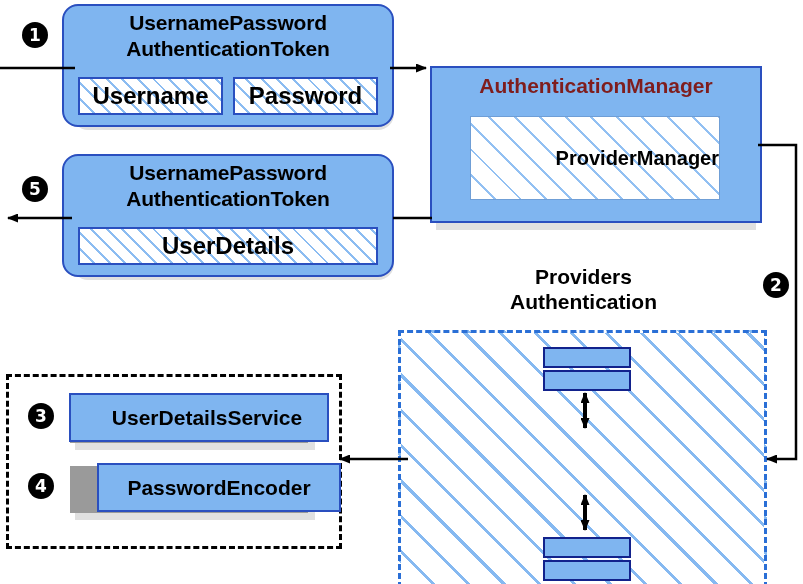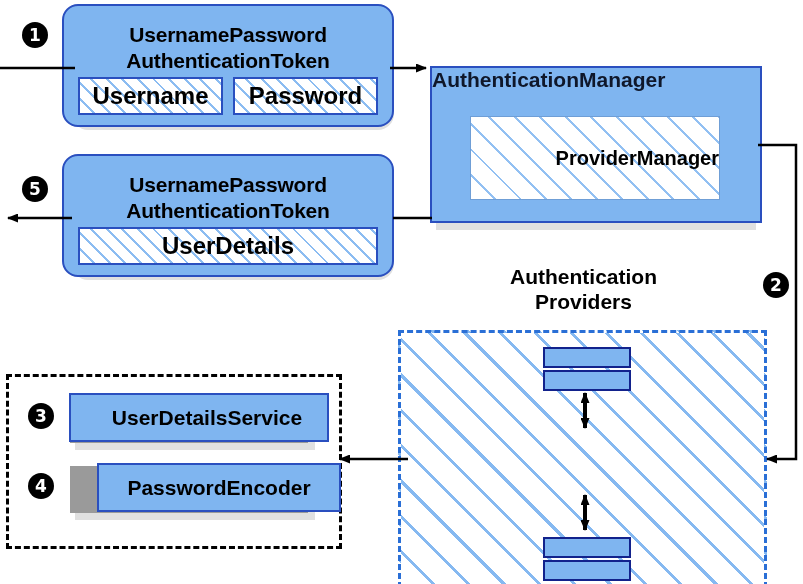--- a/index.html
+++ b/index.html
@@ -52,21 +52,21 @@
     border: 2px solid #2A4FBF;
     border-radius: 16px;
     z-index: 10;
   }
   .token-title {
     text-align: center;
     font-size: 21px;
     font-weight: bold;
     color: #000;
     line-height: 26px;
-    padding-top: 16px;
+    padding-top: 4px;
     letter-spacing: -0.2px;
   }
   .slot-row {
     position: absolute;
     left: 14px;
     right: 14px;
     bottom: 10px;
     display: flex;
     gap: 10px;
   }
@@ -91,24 +91,25 @@
   .slot > span { position: relative; z-index: 2; }
 
   
   .sq-card {
     position: absolute;
     background: #7FB5F0;
     border: 2px solid #2A4FBF;
     z-index: 10;
   }
   .sq-title {
+    text-align: center;
     font-size: 21px;
     font-weight: bold;
-    color: #0f172a;
-    padding-top: 0;
+    color: #7f1d1d;
+    padding-top: 6px;
   }
   .inner-hatch-box {
     position: absolute;
     background: #ffffff;
     border: 1px solid #6f9ed6;
     display: flex;
     align-items: center;
     justify-content: center;
     font-size: 20px;
     font-weight: bold;
@@ -275,22 +276,22 @@
     <div class="slot-row">
       <div class="slot">
         <span>UserDetails</span>
       </div>
     </div>
   </div>
 
   <div class="badge" style="left:22px; top:176px;">5</div>
 
   <div class="group-caption" style="left:466px; top:264px; width:235px;">
+    <div>Providers</div>
     <div>Authentication</div>
-    <div>Providers</div>
   </div>
 
   <div class="badge" style="left:763px; top:272px;">2</div>
 
   <div class="dash-blue-hatch" style="left:398px; top:330px; width:363px; height:252px;"></div>
 
   <div class="bar" style="left:543px; top:347px; width:84px; height:17px;"></div>
   <div class="bar" style="left:543px; top:370px; width:84px; height:17px;"></div>
 
   <div class="shadow-outer" style="left:424px; top:443px; width:336px; height:50px;"></div>

